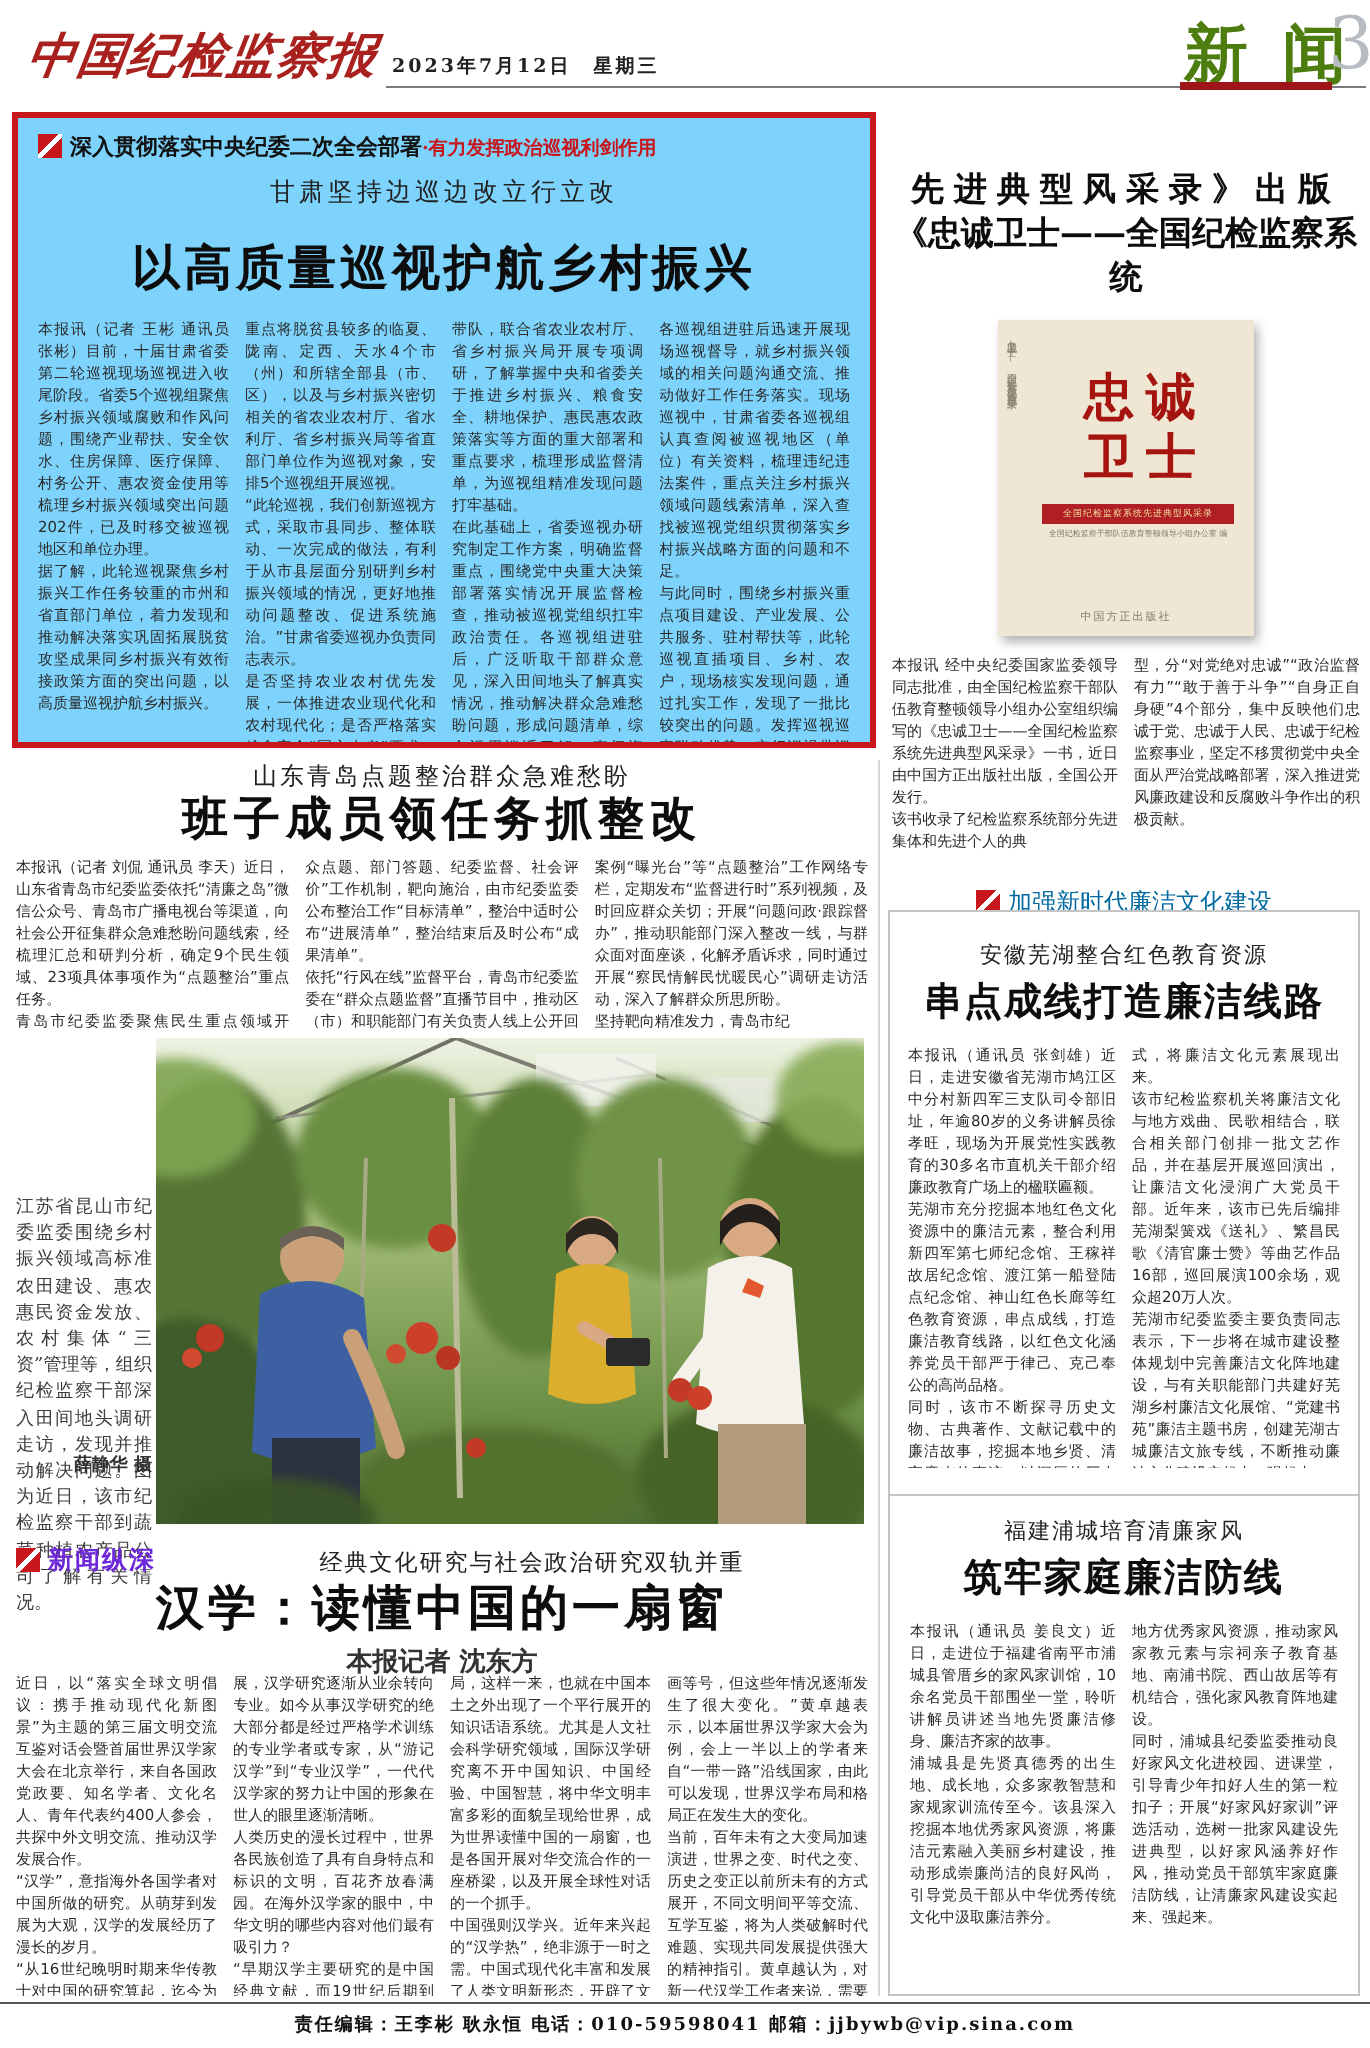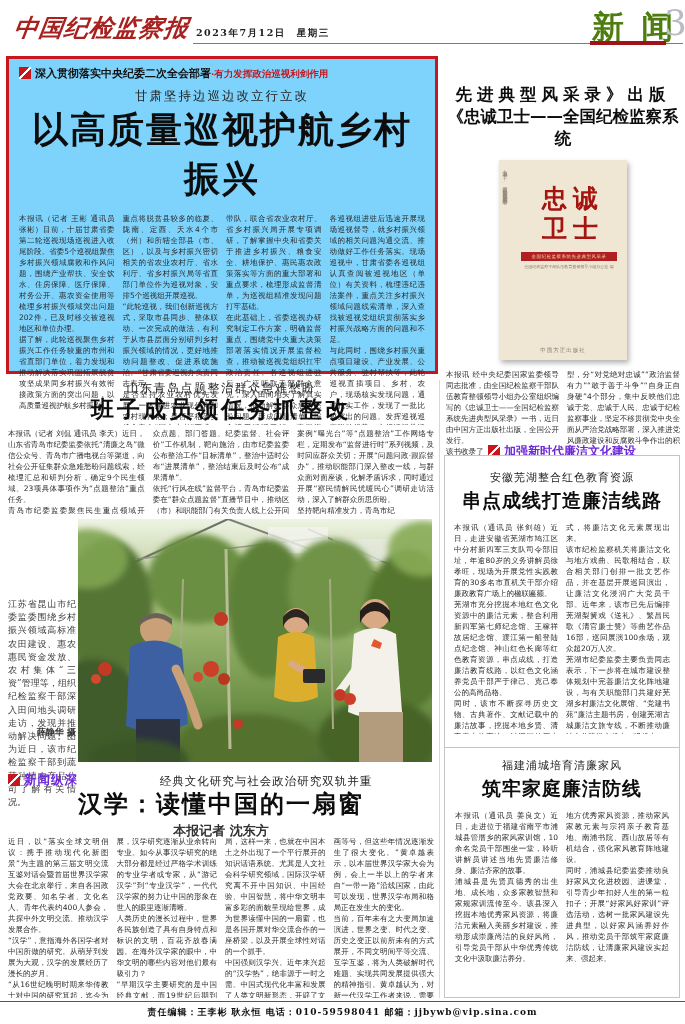--- a/index.html
+++ b/index.html
@@ -25,28 +25,28 @@
   .bcol{flex:1;font-size:7.5px;line-height:11px;text-align:justify;color:#2b2b2b;
         white-space:pre-line;overflow:hidden;font-family:"DejaVu Sans","Liberation Sans",sans-serif;}
   .cols .bcol{margin-right:8px;} .cols .bcol:last-child{margin-right:0;}
 
   
   .leadbox{left:6px;top:56px;width:432px;height:318px;border:3px solid #c8161d;box-sizing:border-box;
            padding:7px 10px;background:#7dd3fc;}
   .eyebrow{font-size:11px;font-weight:bold;color:#111;}
   .eyebrow .sub{color:#c8161d;font-size:9.5px;}
   .lead-kicker{font-size:12.5px;letter-spacing:2px;margin-top:7px;}
-  .lead-headline{font-size:36px;letter-spacing:2px;margin-top:1px;}
+  .lead-headline{font-size:24px;letter-spacing:2px;margin-top:13px;}
   .lead-body{margin-top:9px;height:212px;}
 
   
   .book-art{left:446px;top:84px;width:234px;}
   .book-h1{font-size:16.5px;line-height:22px;}
   .book-h2{font-size:16.5px;line-height:22px;letter-spacing:5px;}
-  .bookcover{position:relative;width:128px;height:200px;margin:10px auto 0;background:#efe7d3;
+  .bookcover{position:relative;width:128px;height:158px;margin:10px auto 0;background:#efe7d3;
              box-shadow:2px 3px 5px rgba(0,0,0,.3);overflow:hidden;}
   .bk-spine{position:absolute;left:3px;top:6px;writing-mode:vertical-rl;font-size:5px;color:#8b8274;letter-spacing:1px;}
   .bk-t{position:absolute;left:24px;width:100px;text-align:center;font-weight:bold;color:#a5140f;font-size:25px;letter-spacing:6px;}
   .bk-t1{top:22px;} .bk-t2{top:52px;}
   .bk-banner{position:absolute;left:22px;top:92px;width:96px;background:#b01f24;color:#f3dfa2;
              font-size:4.5px;text-align:center;padding:2px 0;letter-spacing:.5px;}
   .bk-sub{position:absolute;left:18px;top:104px;width:104px;font-size:4px;color:#857c6c;text-align:center;}
   .bk-pub{position:absolute;left:0;bottom:6px;width:100%;font-size:5.5px;color:#857c6c;text-align:center;letter-spacing:1px;}
   .book-body{margin-top:9px;height:128px;}
 
@@ -64,21 +64,21 @@
   
   .hx-section{left:8px;top:772px;font-size:12.5px;font-weight:bold;color:#6d28d9;letter-spacing:1px;}
   .hx-kicker{left:116px;top:774px;width:300px;font-size:11.5px;letter-spacing:1px;}
   .hx-headline{left:8px;top:788px;width:426px;font-size:24px;letter-spacing:2px;}
   .hx-byline{left:8px;top:822px;width:426px;text-align:center;font-size:13px;color:#333;font-weight:bold;}
   .hx-body{left:8px;top:836px;width:426px;height:162px;}
 
   
   .rbox{border:1px solid #c4c4c4;box-sizing:border-box;background:#fff;}
   .wuhu-box{left:444px;top:455px;width:236px;height:296px;padding:12px 9px 8px;}
-  .wuhu-header{left:444px;top:443px;width:236px;text-align:center;font-size:12px;font-weight:bold;color:#6d28d9;}
+  .wuhu-header{left:444px;top:443px;width:236px;text-align:center;font-size:12px;font-weight:normal;color:#0369a1;}
   .wuhu-header .wrap{background:#fff;padding:0 5px;}
   .box-kicker{font-size:11px;letter-spacing:1px;margin-top:2px;}
   .box-headline{font-size:19px;letter-spacing:1px;margin-top:3px;}
   .box-body{margin-top:8px;height:212px;}
   .pc-box{left:444px;top:747px;width:236px;height:251px;padding:8px 10px 8px;}
   .pc-body{margin-top:8px;height:186px;}
 
   
   .vdiv{left:439px;top:380px;width:1px;height:618px;background:#d8d8d8;}
   .foot-rule{left:0px;top:1001px;width:685px;height:1px;background:#555;}

